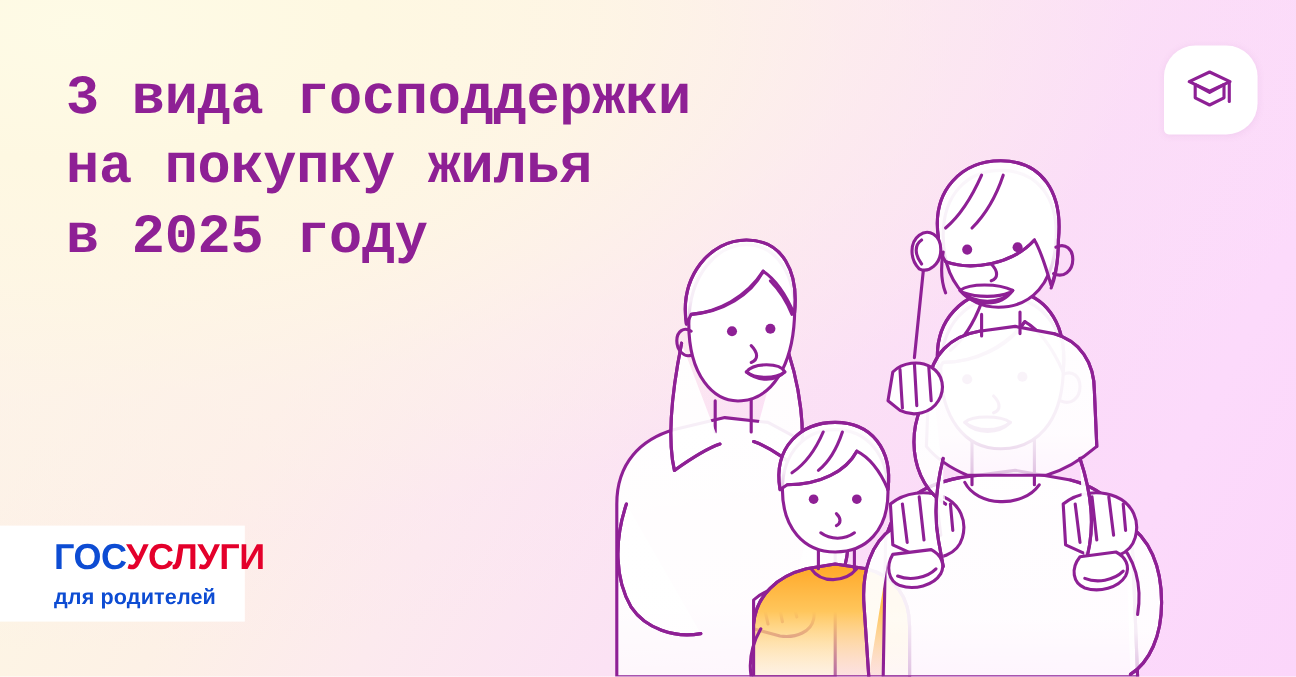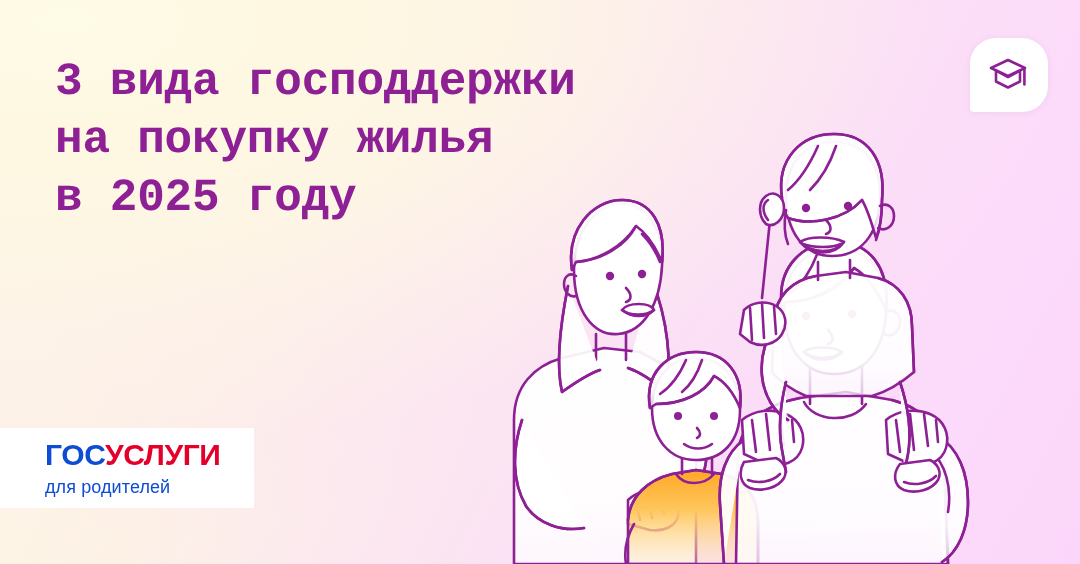--- a/index.html
+++ b/index.html
@@ -48,43 +48,43 @@
     display: flex;
     align-items: center;
     justify-content: center;
   }
   .badge svg { display: block; }
 
   
   .logo-plate {
     position: absolute;
     left: 0;
-    top: 428px;
-    width: 254px;
+    top: 438px;
+    width: 204px;
     height: 80px;
     background: #FFFFFF;
     display: flex;
     flex-direction: column;
     justify-content: center;
     padding-left: 45px;
     box-sizing: border-box;
   }
   .logo-main {
     font-size: 30px;
     font-weight: 700;
     letter-spacing: -0.4px;
     line-height: 1;
     white-space: nowrap;
   }
   .logo-main .gos { color: #0D4CD3; }
   .logo-main .uslugi { color: #E4002B; }
   .logo-sub {
     margin-top: 8px;
     font-size: 18px;
-    font-weight: 400;
+    font-weight: 700;
     color: #0D4CD3;
     letter-spacing: 0.1px;
     line-height: 1;
     white-space: nowrap;
   }
 
   
   .illustration {
     position: absolute;
     left: 500px;

